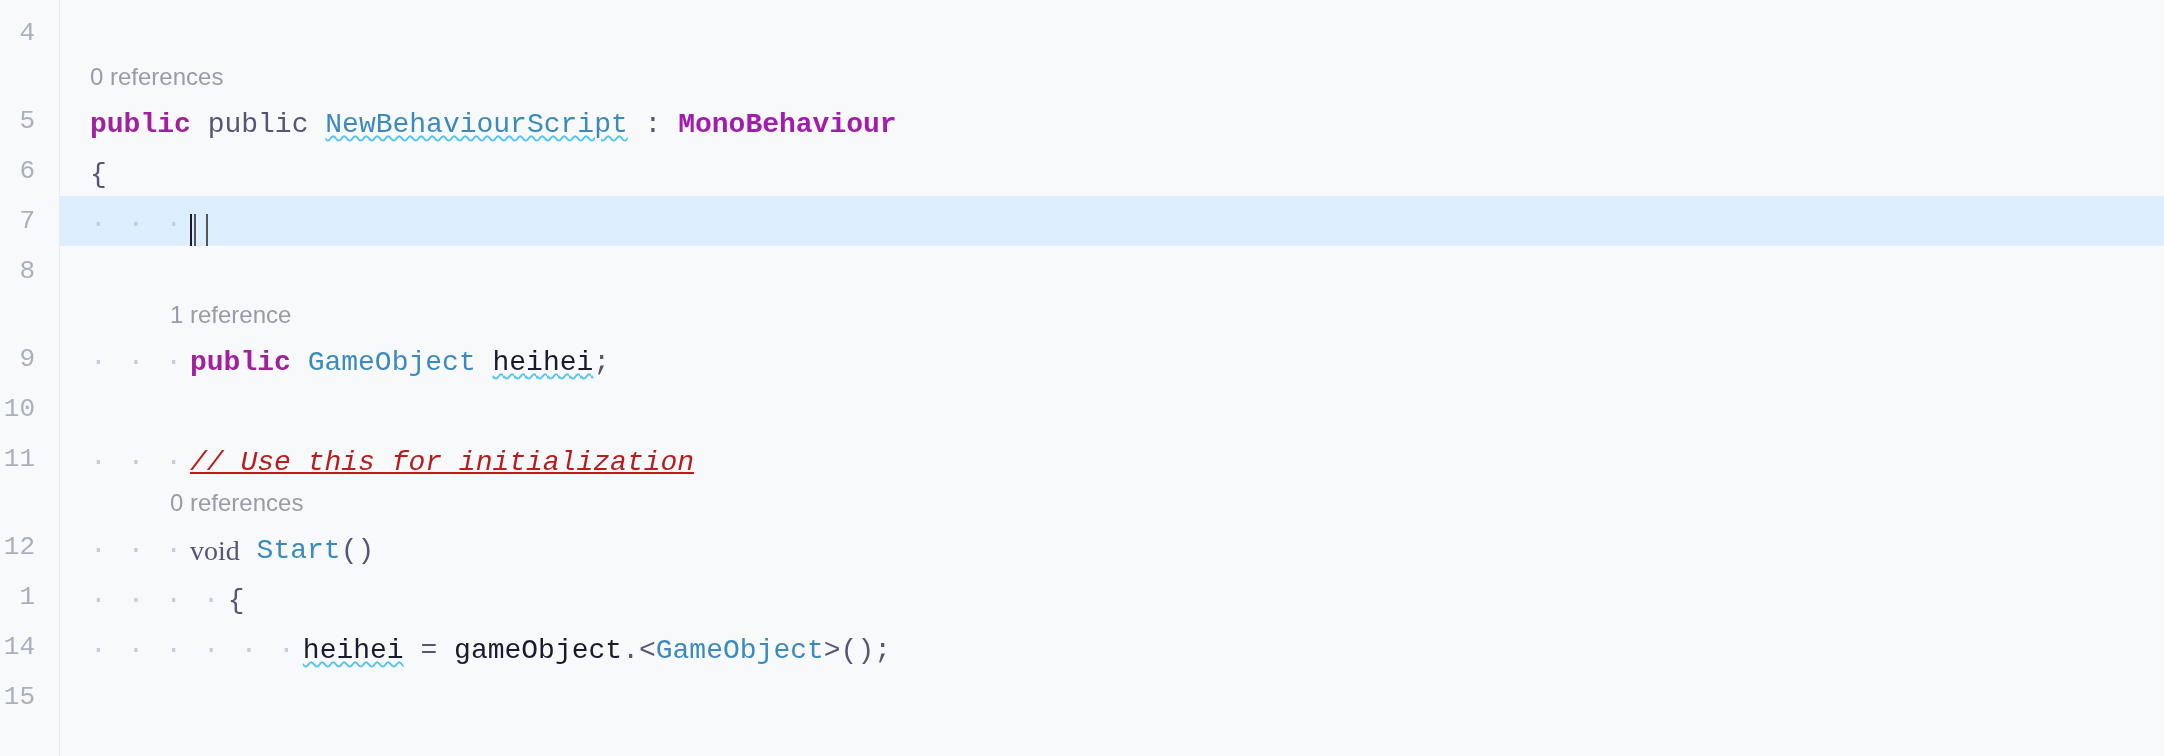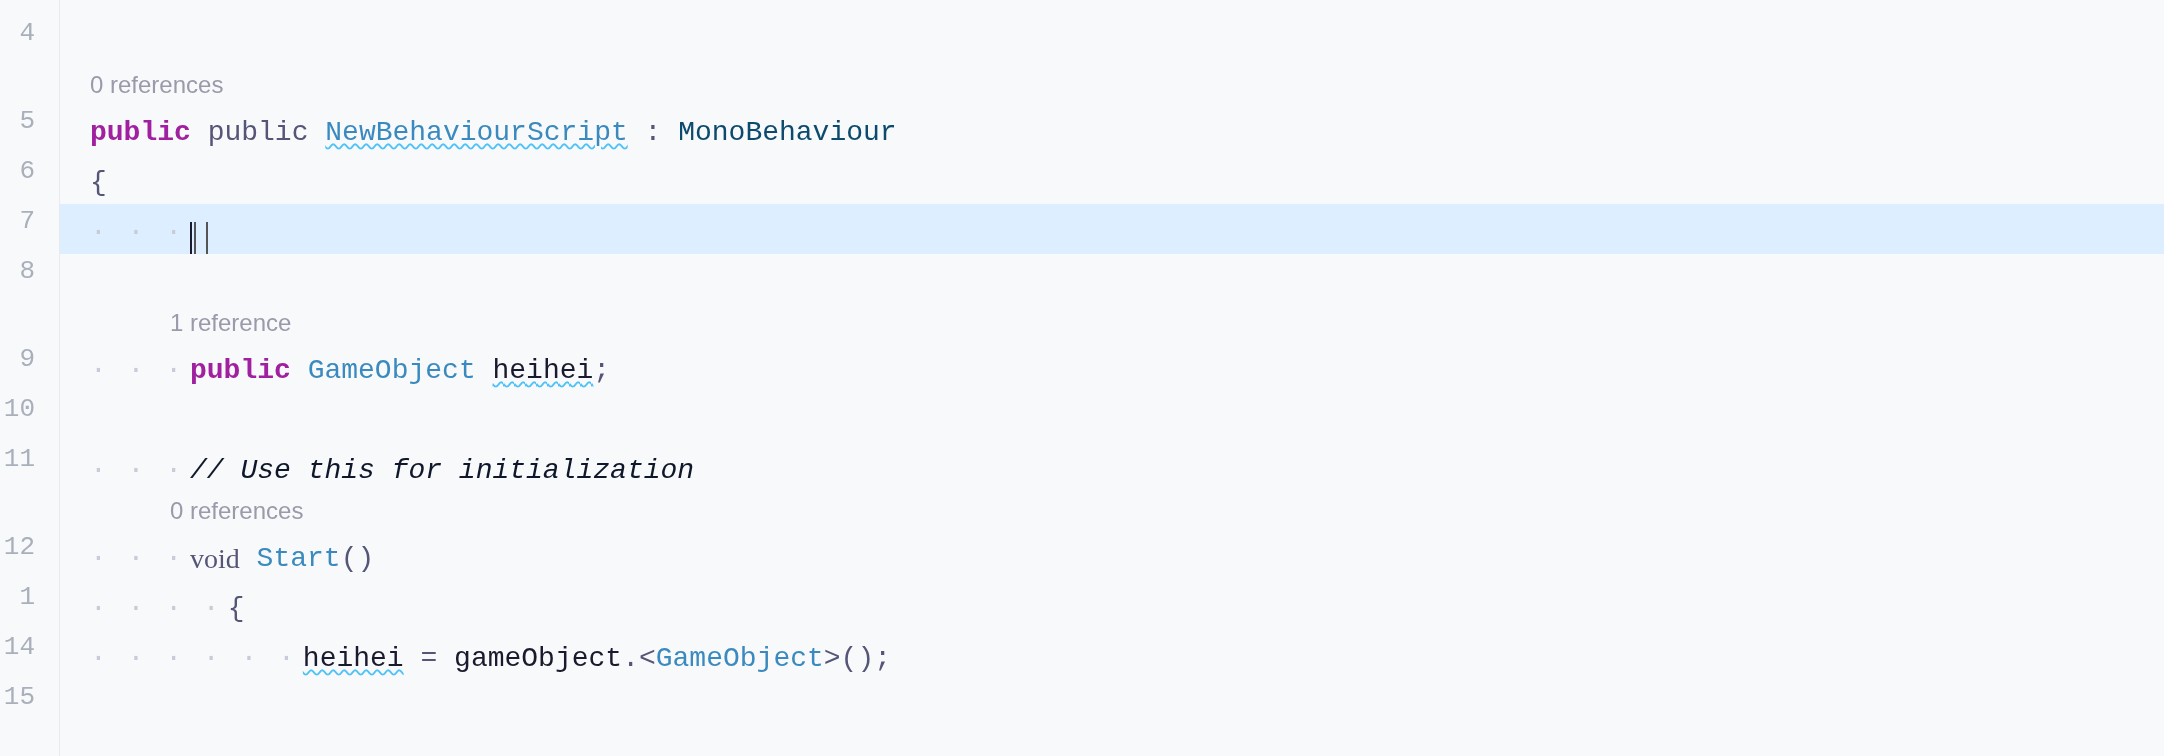--- a/index.html
+++ b/index.html
@@ -42,21 +42,21 @@
       display: flex;
       align-items: center;
       justify-content: flex-end;
       padding-right: 10px;
       font-size: 26px;
       color: #aab0bb;
     }
 
     .code-area {
       flex: 1;
-      padding-top: 16px;
+      padding-top: 8px;
       overflow: hidden;
     }
 
     .code-line {
       height: 50px;
       display: flex;
       align-items: flex-end;
       padding-left: 30px;
       position: relative;
       white-space: pre;
@@ -93,22 +93,22 @@
     }
 
     .class-name {
       color: #3a8abf;
       text-decoration: underline wavy #4fc3f7;
       text-underline-offset: 3px;
       text-decoration-thickness: 2px;
     }
 
     .class-mono {
-      color: #0c4a6e;
-      font-weight: normal;
+      color: #a21caf;
+      font-weight: bold;
     }
 
     .type-gameobject {
       color: #3a8abf;
     }
 
     .method-start {
       color: #3a8abf;
     }
 
@@ -120,22 +120,23 @@
       color: #1a1a2e;
     }
 
     .wavy-underline {
       text-decoration: underline wavy #4fc3f7;
       text-underline-offset: 3px;
       text-decoration-thickness: 2px;
     }
 
     .comment {
-      color: #0f172a;
+      color: #b91c1c;
       font-style: italic;
+      text-decoration: underline;
     }
 
     .dots {
       color: #c8ccd8;
       letter-spacing: 2px;
       margin-right: 6px;
     }
 
     .cursor {
       display: inline-block;

